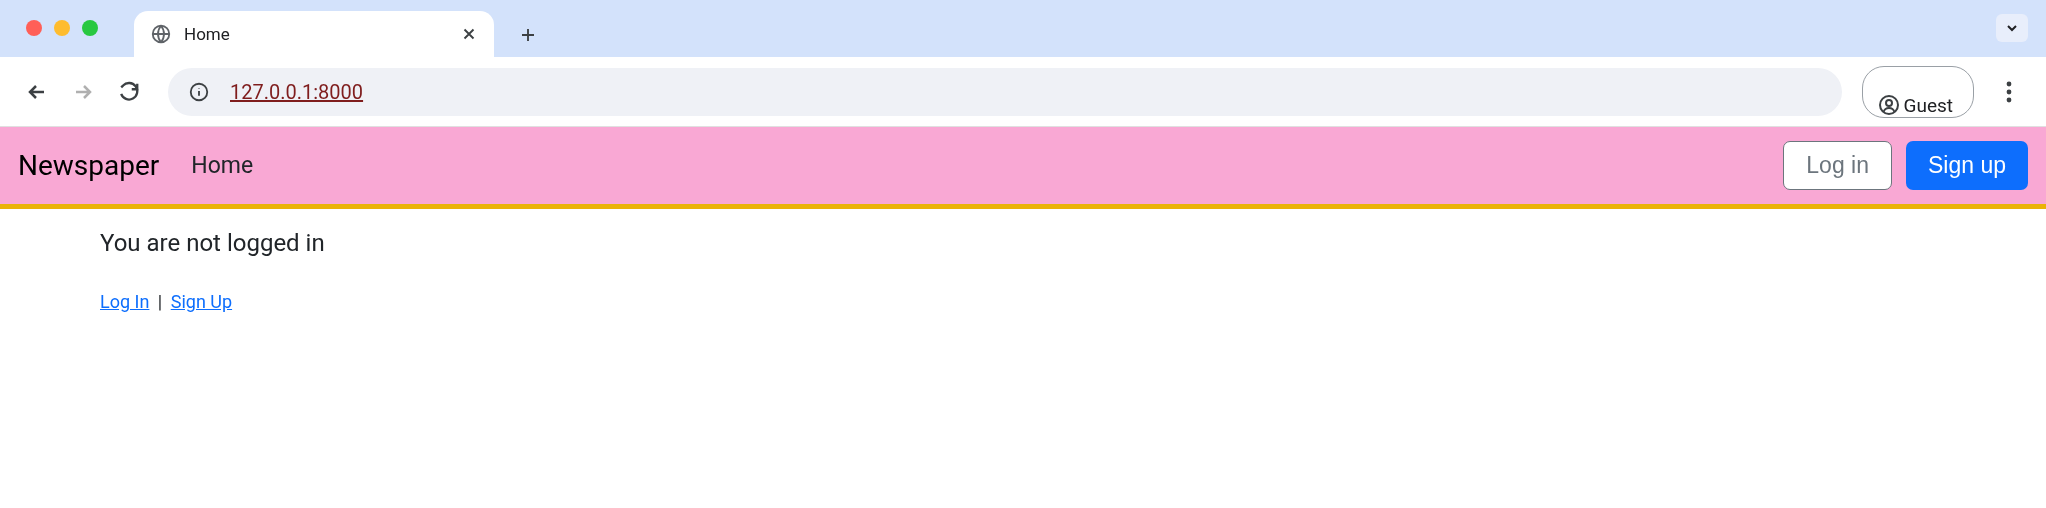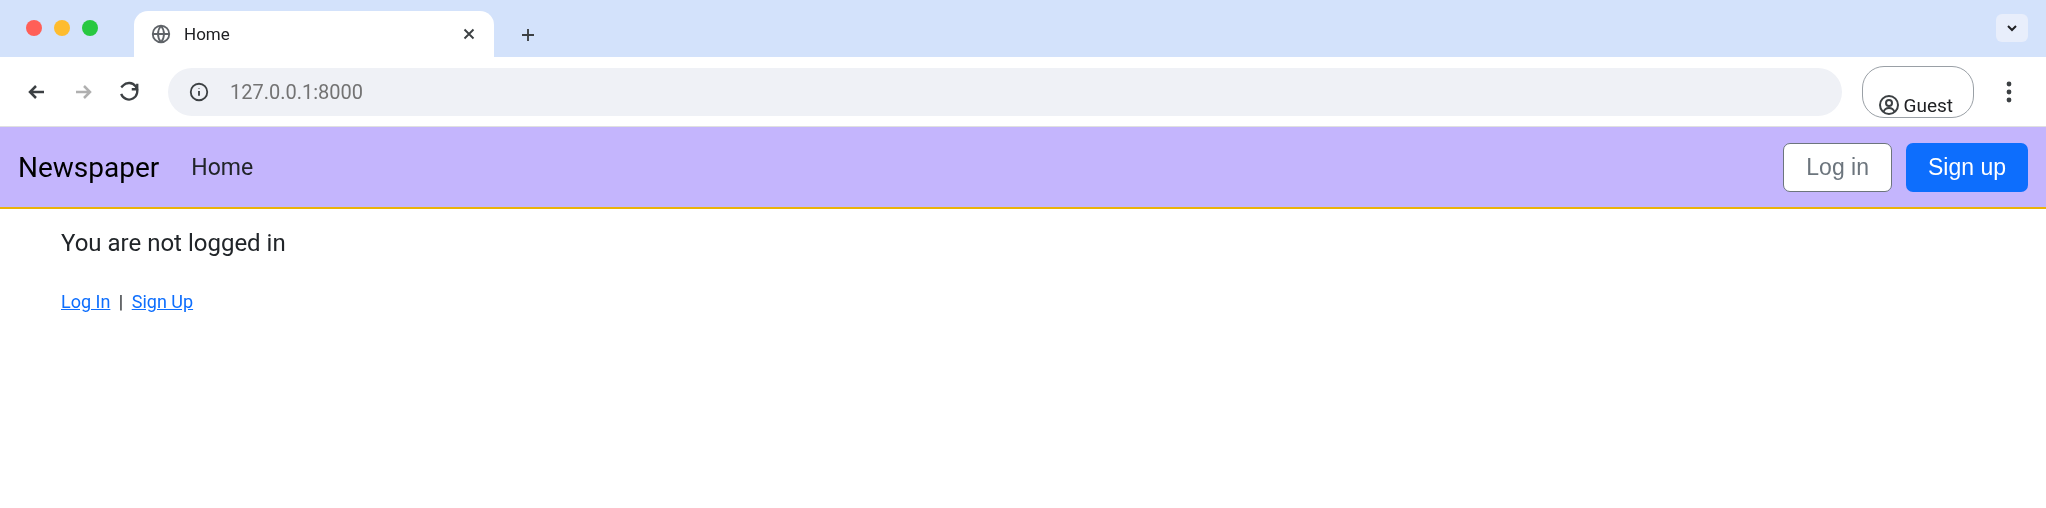--- a/index.html
+++ b/index.html
@@ -122,21 +122,22 @@
       margin: 0 12px;
     }
     .info-icon {
       width: 22px;
       height: 22px;
       margin-right: 20px;
       color: #3c4043;
     }
     .url-text {
       font-size: 20px;
-      color: #737373;
+      color: #7f1d1d;
+      text-decoration: underline;
     }
     .profile-chip {
       height: 52px;
       border: 1.5px solid #9aa0a6;
       border-radius: 22px;
       display: flex;
       align-items: flex-end;
       padding: 0 20px 0 14px;
       gap: 2px;
       cursor: pointer;
@@ -154,23 +155,23 @@
       width: 38px;
       height: 38px;
       display: flex;
       align-items: center;
       justify-content: center;
       cursor: pointer;
       margin-left: 8px;
     }
     
     .page-navbar {
-      background: #c4b5fd;
+      background: #f9a8d4;
       height: 82px;
-      border-bottom: 2px solid #eab308;
+      border-bottom: 5px solid #eab308;
       display: flex;
       align-items: center;
       padding: 0 18px;
     }
     .brand {
       font-size: 28px;
       color: #000;
       margin-right: 32px;
     }
     .nav-link {
@@ -195,21 +196,21 @@
       background: #fff;
       border: 1.5px solid #6c757d;
       color: #6c757d;
     }
     .btn-primary {
       background: #0d6efd;
       color: #fff;
     }
     
     .page-content {
-      padding: 20px 61px;
+      padding: 20px 100px;
     }
     .status-text {
       font-size: 24px;
       color: #212529;
       margin-bottom: 34px;
     }
     .auth-links {
       font-size: 18px;
     }
     .auth-link {

